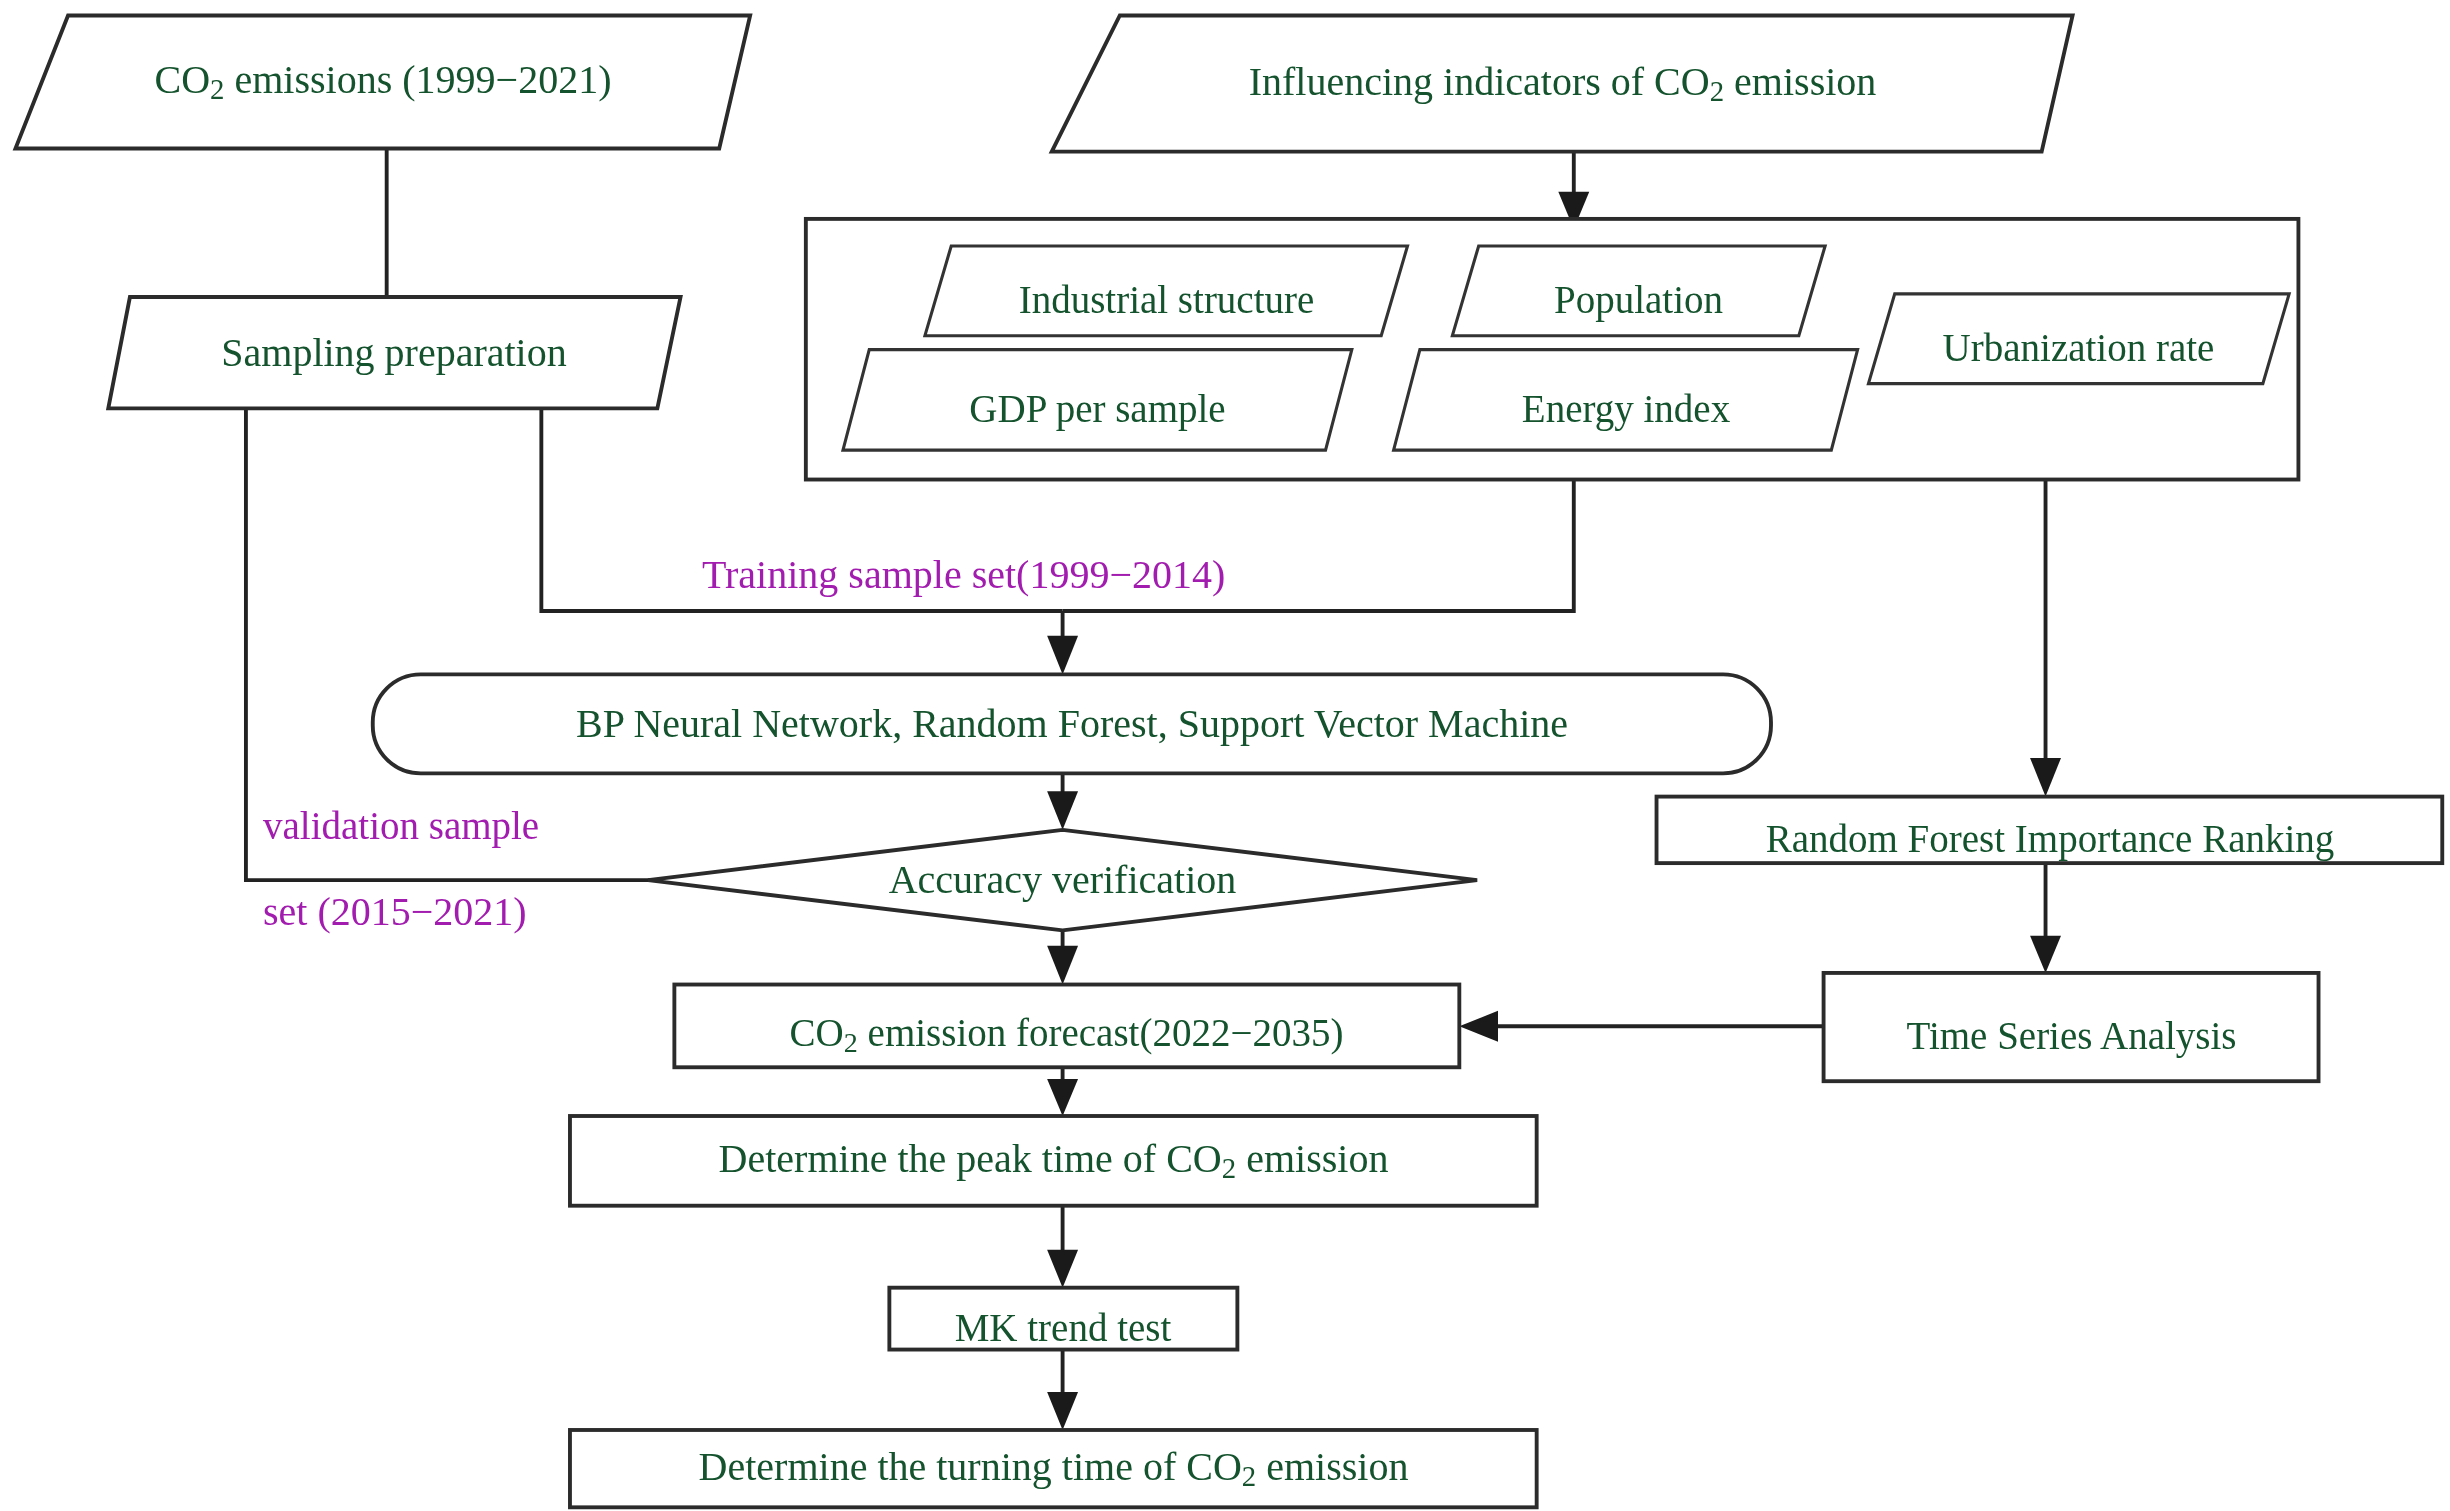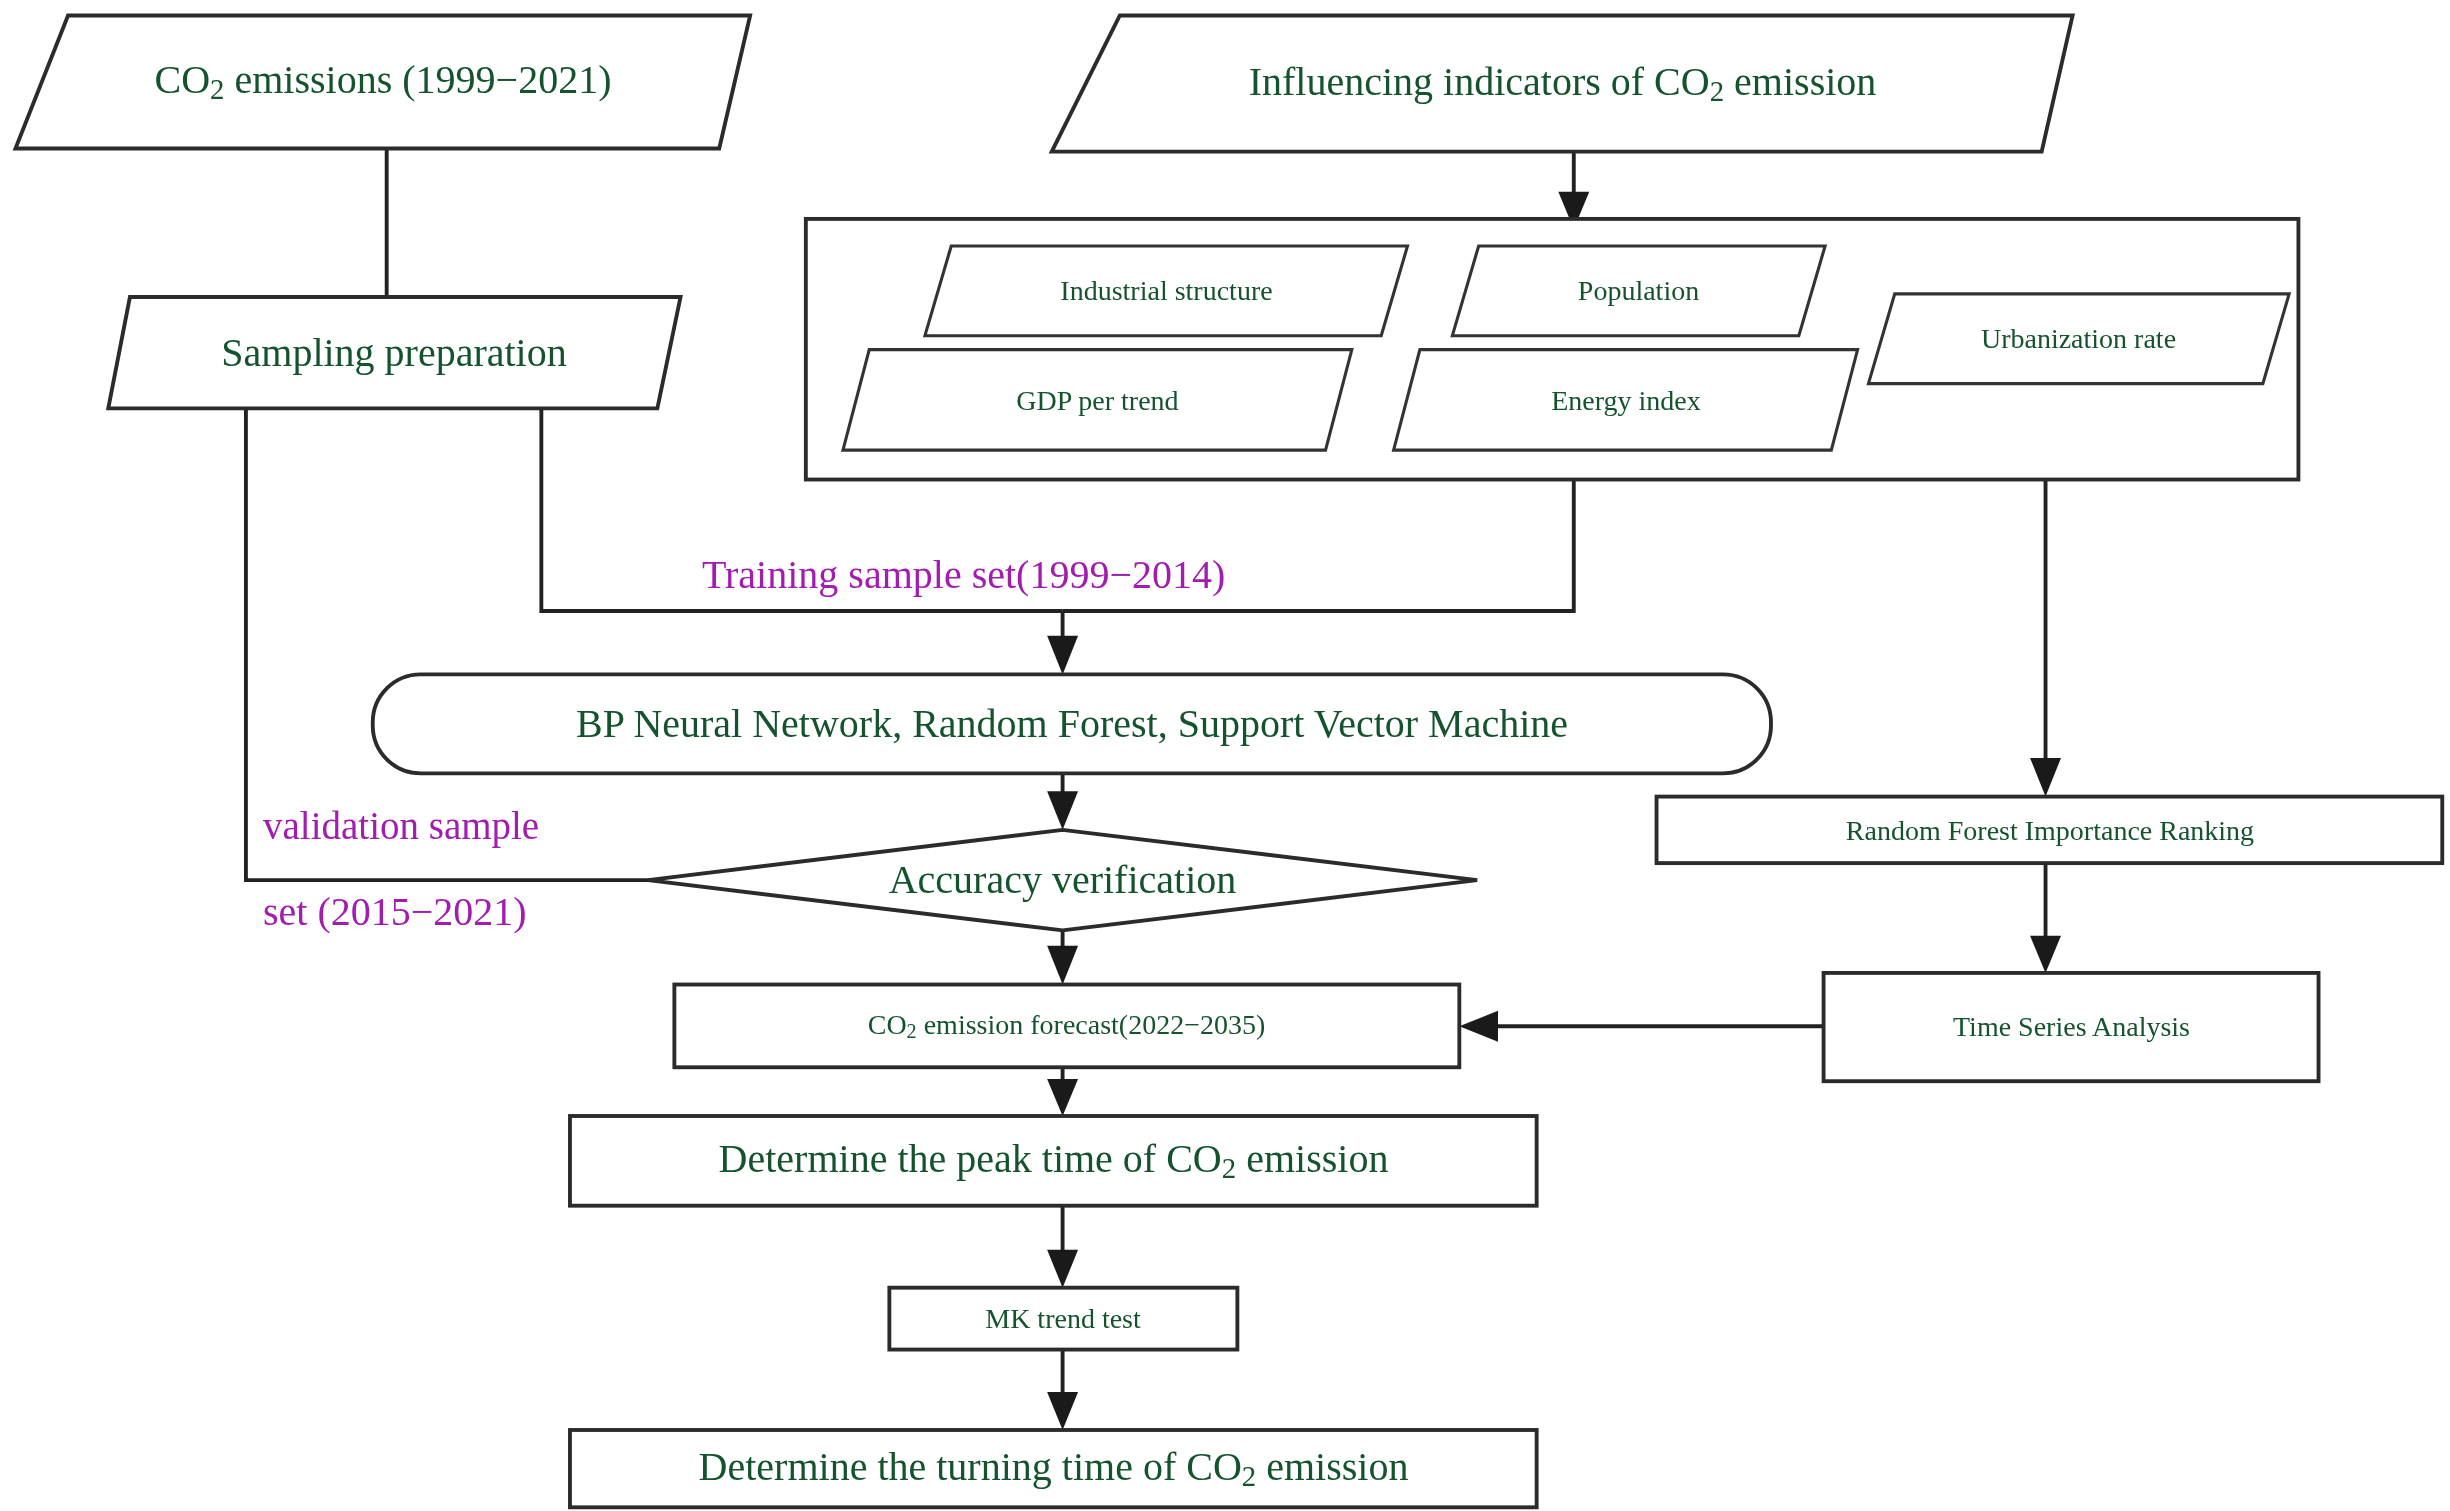--- a/index.html
+++ b/index.html
@@ -48,21 +48,21 @@
     color: #14532d;
     font-family: "Liberation Serif", "DejaVu Serif", serif;
     display: flex;
     align-items: center;
     justify-content: center;
     text-align: center;
     white-space: nowrap;
     line-height: 1.05;
     pointer-events: none;
   }
-  .lbl-50 { font-size: 28px; }
+  .lbl-50 { font-size: 39px; margin-top: 9px; }
   .lbl-52 { font-size: 40px; }
   .sub {
     font-size: 0.72em;
     vertical-align: -0.22em;
     letter-spacing: 0;
   }
   .edge-label {
     position: absolute;
     color: #a21caf;
     font-family: Liberation Serif, serif;
@@ -160,21 +160,21 @@
   </div>
 
   <div class="node-label lbl-52" style="left:108px; top:297px; width:572px; height:111px;">Sampling preparation</div>
 
   <div class="node-label lbl-50" style="left:925px; top:246px; width:483px; height:90px;">Industrial structure</div>
 
   <div class="node-label lbl-50" style="left:1868px; top:294px; width:421px; height:90px;">Urbanization rate</div>
 
   <div class="node-label lbl-50" style="left:1452px; top:246px; width:373px; height:90px;">Population</div>
 
-  <div class="node-label lbl-50" style="left:843px; top:350px; width:509px; height:101px;">GDP per trend</div>
+  <div class="node-label lbl-50" style="left:843px; top:350px; width:509px; height:101px;">GDP per sample</div>
 
   <div class="node-label lbl-50" style="left:1394px; top:350px; width:464px; height:101px;">Energy index</div>
 
   <div class="edge-label lbl-52" style="left:702px; top:551px; font-size:40px;">Training sample set(1999−2014)</div>
 
   <div class="node-label lbl-52" style="left:373px; top:674px; width:1398px; height:99px;text-align:right;">BP Neural Network, Random Forest, Support Vector Machine</div>
 
   <div class="node-label lbl-52" style="left:804px; top:849px; width:517px; height:62px;">Accuracy verification</div>
 
   <div class="edge-label lbl-52" style="left:263px; top:803px; font-size:39px;">validation sample</div>

